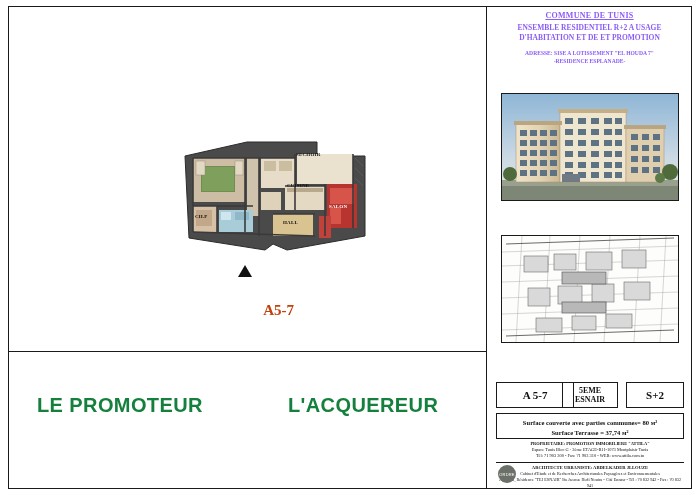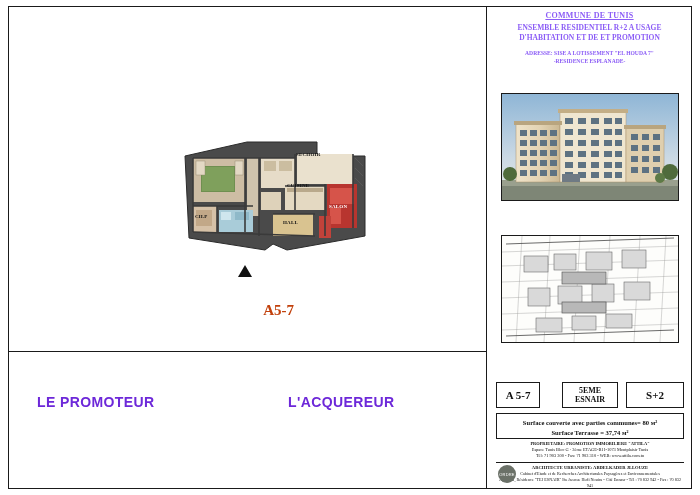--- a/index.html
+++ b/index.html
@@ -97,22 +97,22 @@
     left: 0;
     top: 345px;
     width: 478px;
     height: 136px;
   }
   .sig {
     position: absolute;
     top: 42px;
     font-family: "Liberation Sans", sans-serif;
     font-weight: bold;
-    font-size: 14px;
-    color: #6d28d9;
+    font-size: 20px;
+    color: #15803d;
     letter-spacing: 0.4px;
     text-align: center;
   }
   .sig-left { left: 28px; }
   .sig-right { left: 279px; }
 
   
   .right-panel {
     position: absolute;
     left: 488px;
@@ -184,21 +184,21 @@
     border: 1px solid #1a1a1a;
     box-sizing: border-box;
     text-align: center;
     font-family: "Liberation Serif", serif;
     font-weight: bold;
     color: #111;
     display: flex;
     align-items: center;
     justify-content: center;
   }
-  .cell-apt { left: 0; top: 0; width: 44px; height: 26px; font-size: 11px; }
+  .cell-apt { left: 0; top: 0; width: 78px; height: 26px; font-size: 11px; }
   .cell-etage { left: 66px; top: 0; width: 56px; height: 26px; font-size: 8px; line-height: 9px; flex-direction: column;}
   .cell-type { left: 130px; top: 0; width: 58px; height: 26px; font-size: 11px; }
   .surface-box {
     position: absolute;
     left: 8px;
     top: 406px;
     width: 188px;
     height: 26px;
     border: 1px solid #1a1a1a;
     box-sizing: border-box;

